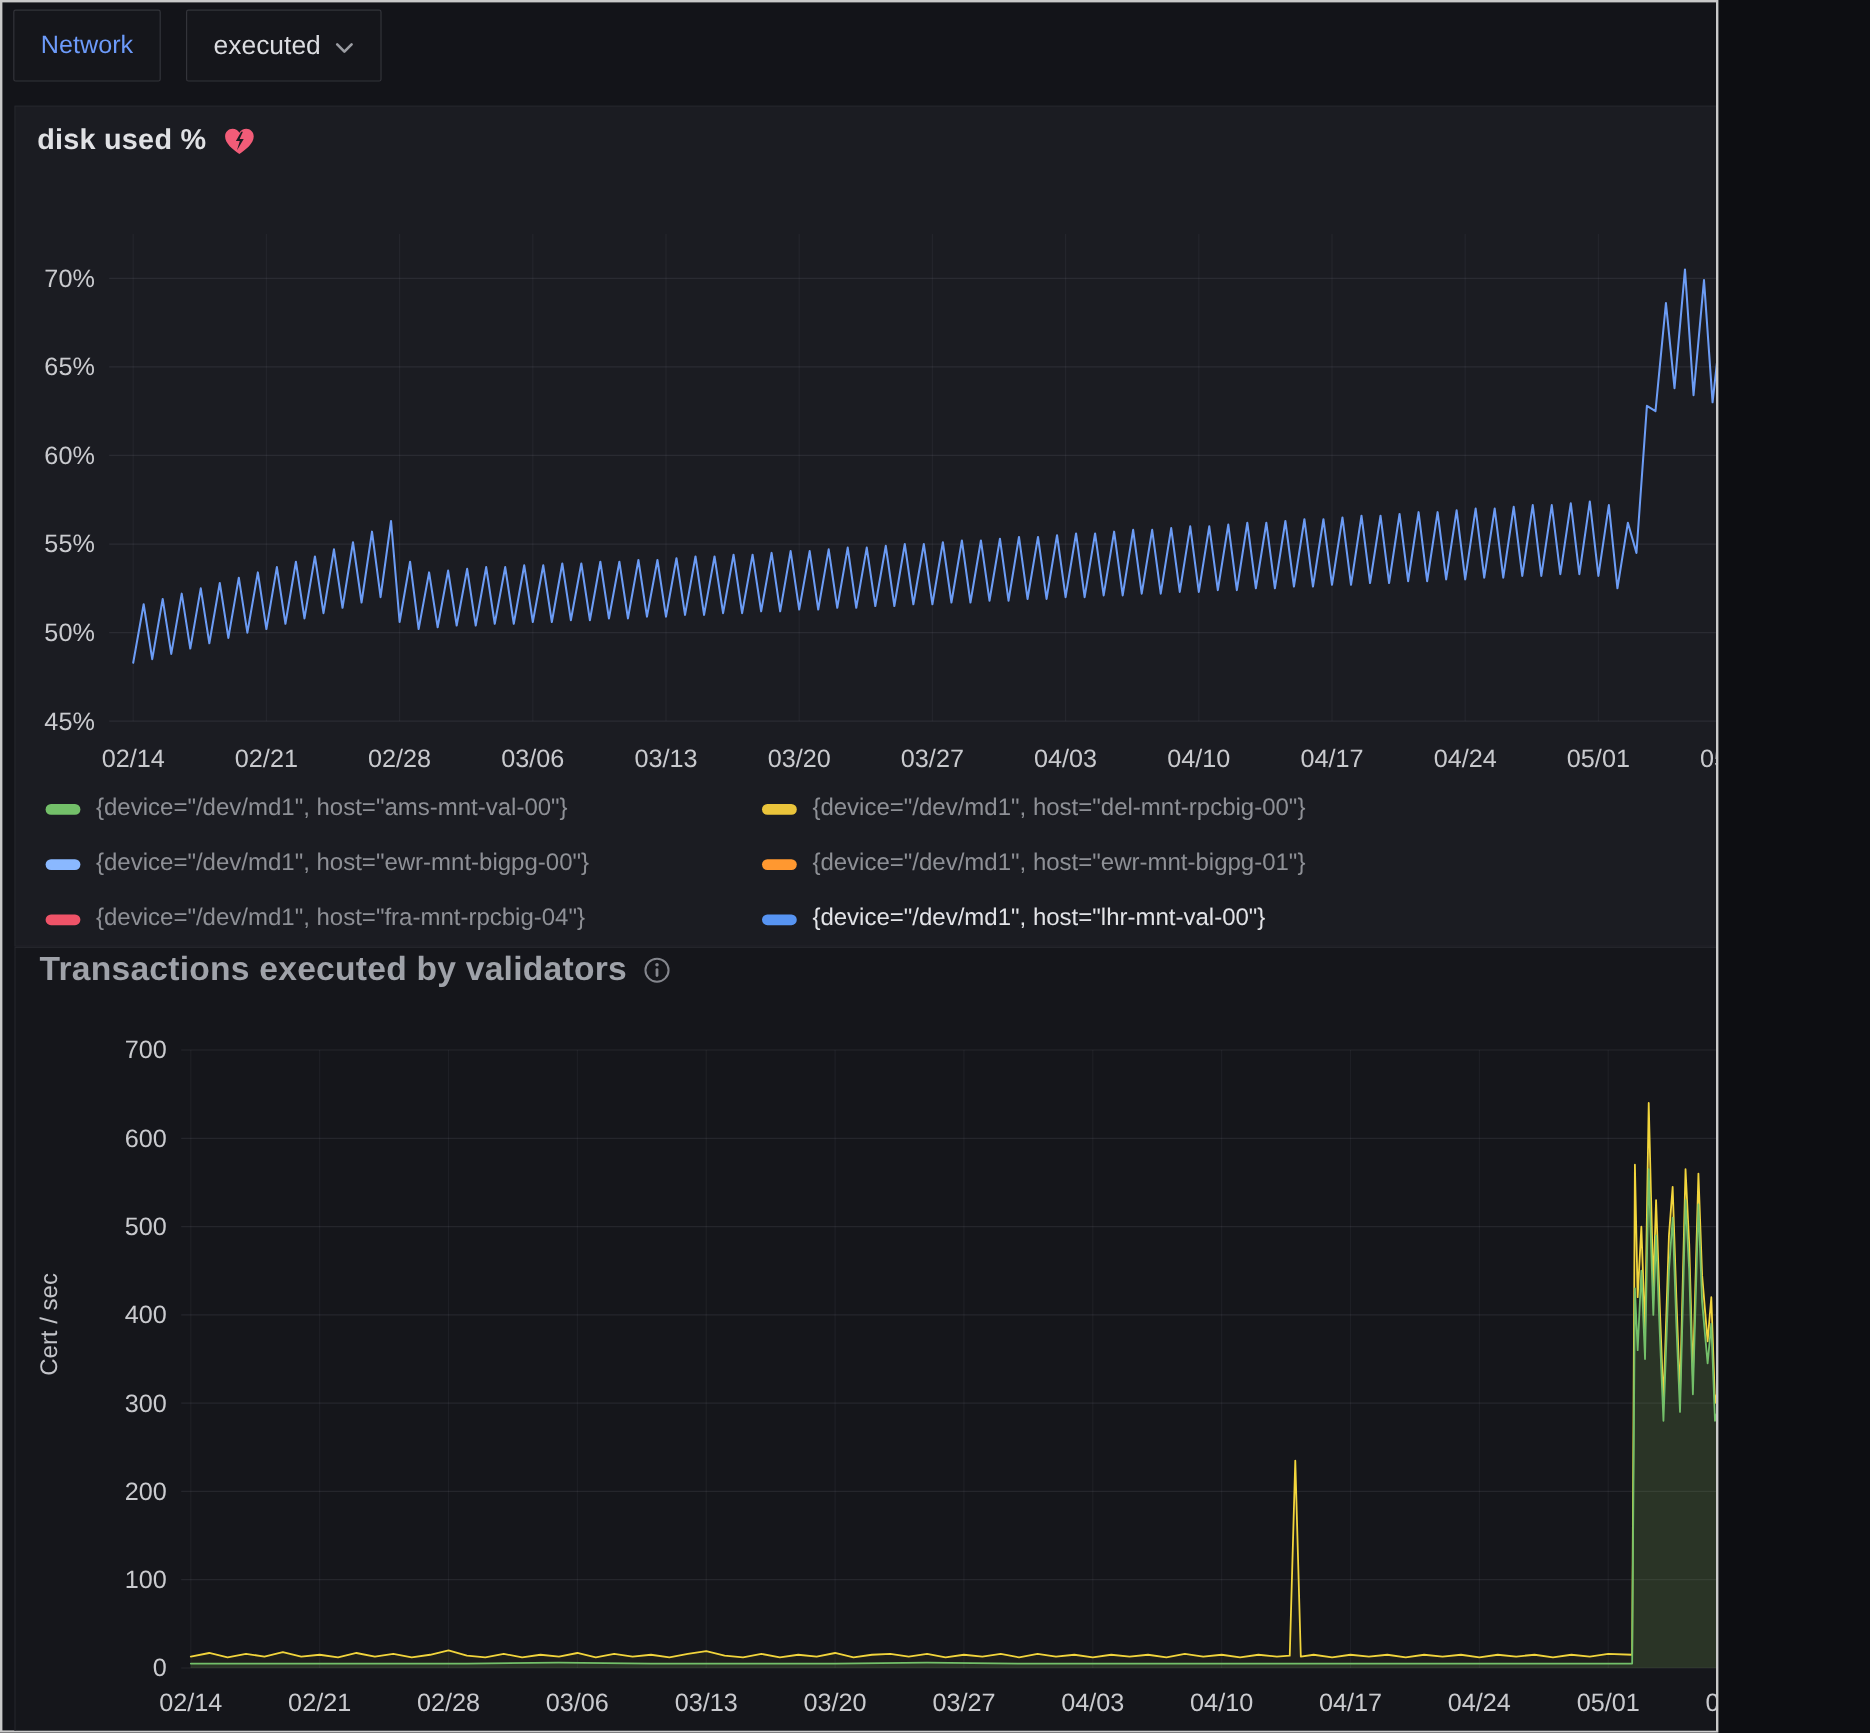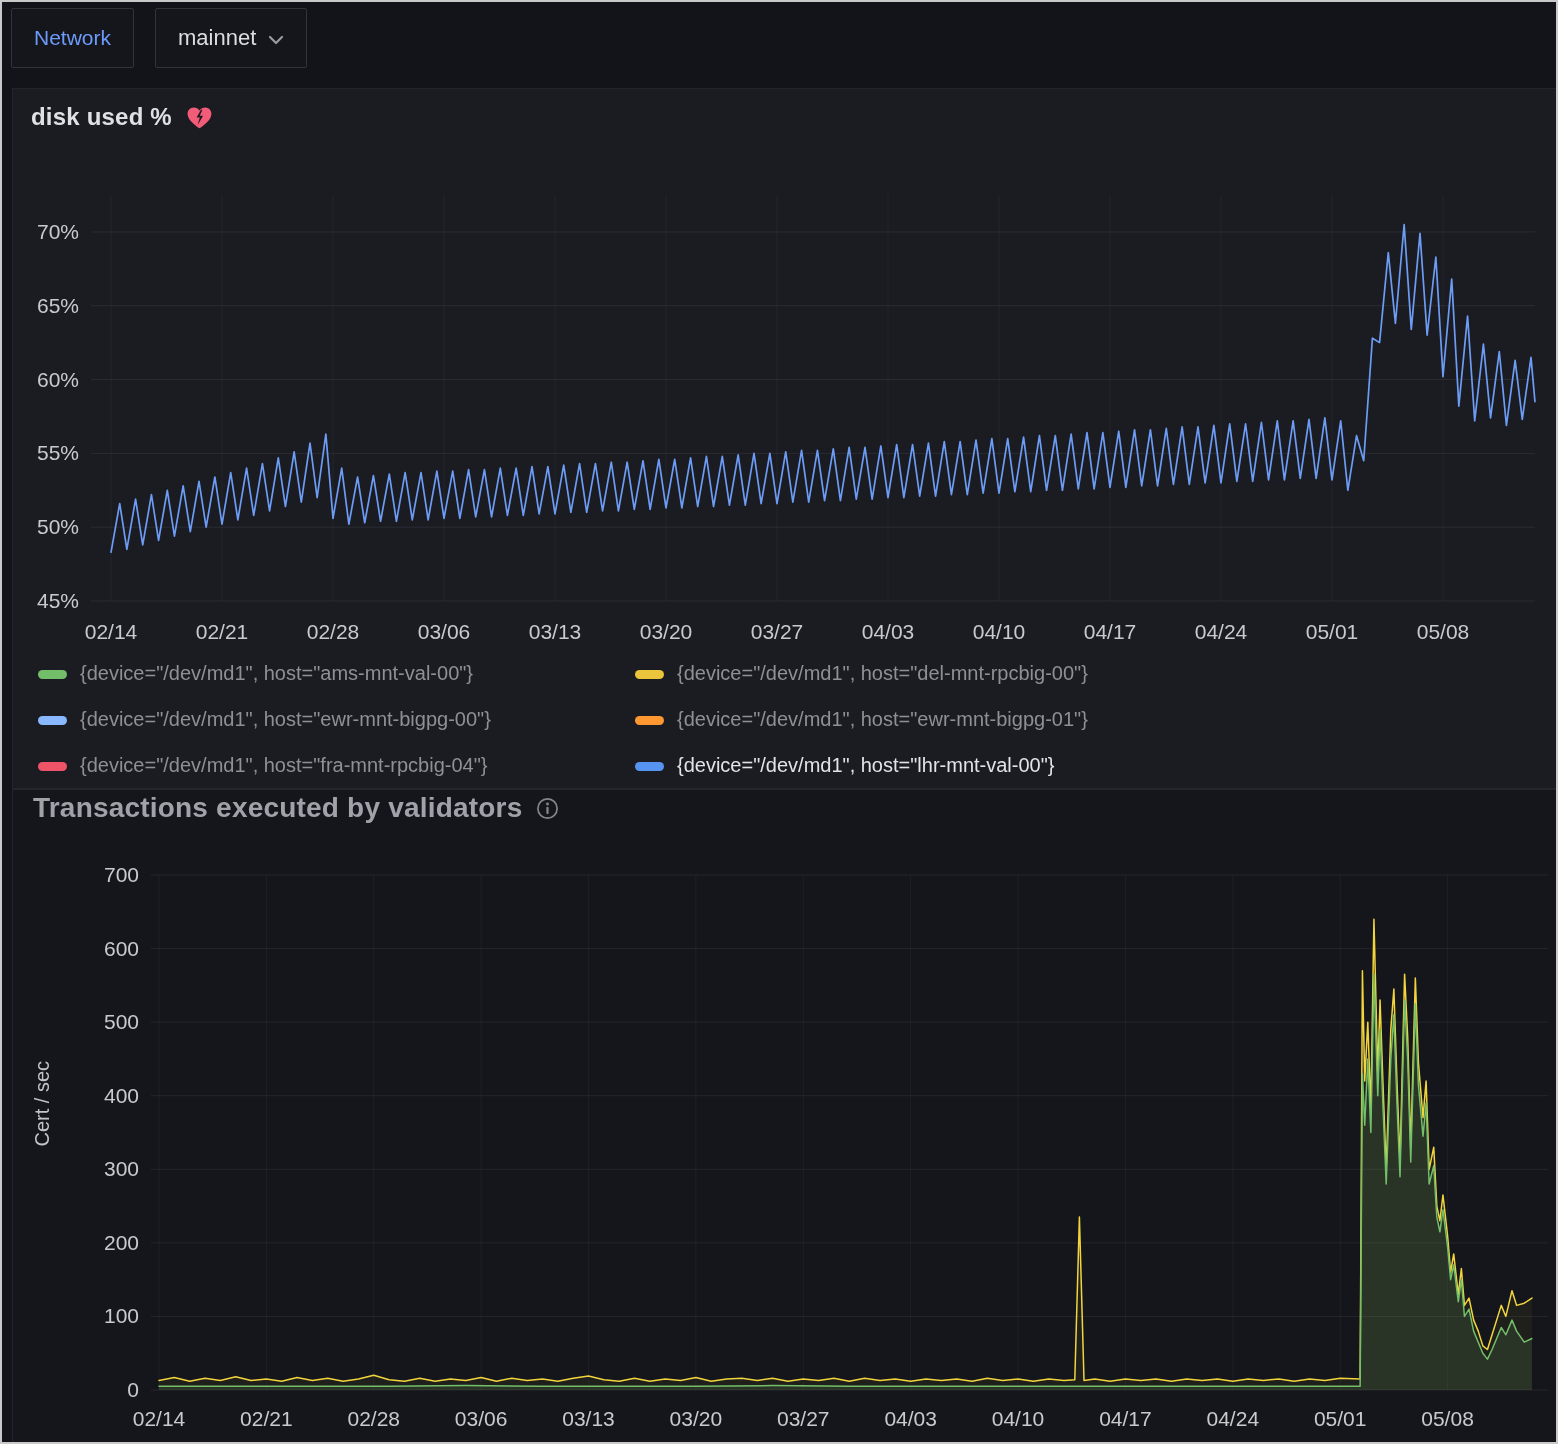--- a/index.html
+++ b/index.html
@@ -1,18 +1,18 @@
 <!DOCTYPE html>
 <html><head>
 <meta charset="utf-8">
 <style>
   * { margin:0; padding:0; box-sizing:border-box; }
   html,body { background:#0d0e12; }
   .page {
-    position:relative; width:1558px; height:1444px;
+    position:relative; width:1432px; height:1444px;
     background:#131419; overflow:hidden;
     border:2px solid #c9c9c9;
     font-family:"Liberation Sans","DejaVu Sans",sans-serif;
   }
   
   .topbar { position:absolute; left:0; top:0; width:100%; height:84px; }
   .var-box {
     position:absolute; top:6px; height:60px;
     display:flex; align-items:center;
     border:1px solid #33343a; border-radius:2px;
@@ -57,21 +57,21 @@
 </head>
 <body>
 
 <div class="page">
 
   <div class="topbar">
     <div class="var-box var-label-box">
       <span class="var-label">Network</span>
     </div>
     <div class="var-box var-value-box">
-      <span class="var-value">mainnet</span>
+      <span class="var-value">executed</span>
       <svg class="chev" viewBox="0 0 16 10">
         <polyline points="2,2 8,8 14,2" fill="none" stroke="#9a9ca2" stroke-width="2.2" stroke-linecap="round" stroke-linejoin="round"></polyline>
       </svg>
     </div>
   </div>
 
   <div class="panel panel-disk">
     <div class="panel-title-row">
       <span class="ptitle1">disk used %</span>
       <svg width="27" height="25" viewBox="0 0 24 22">

